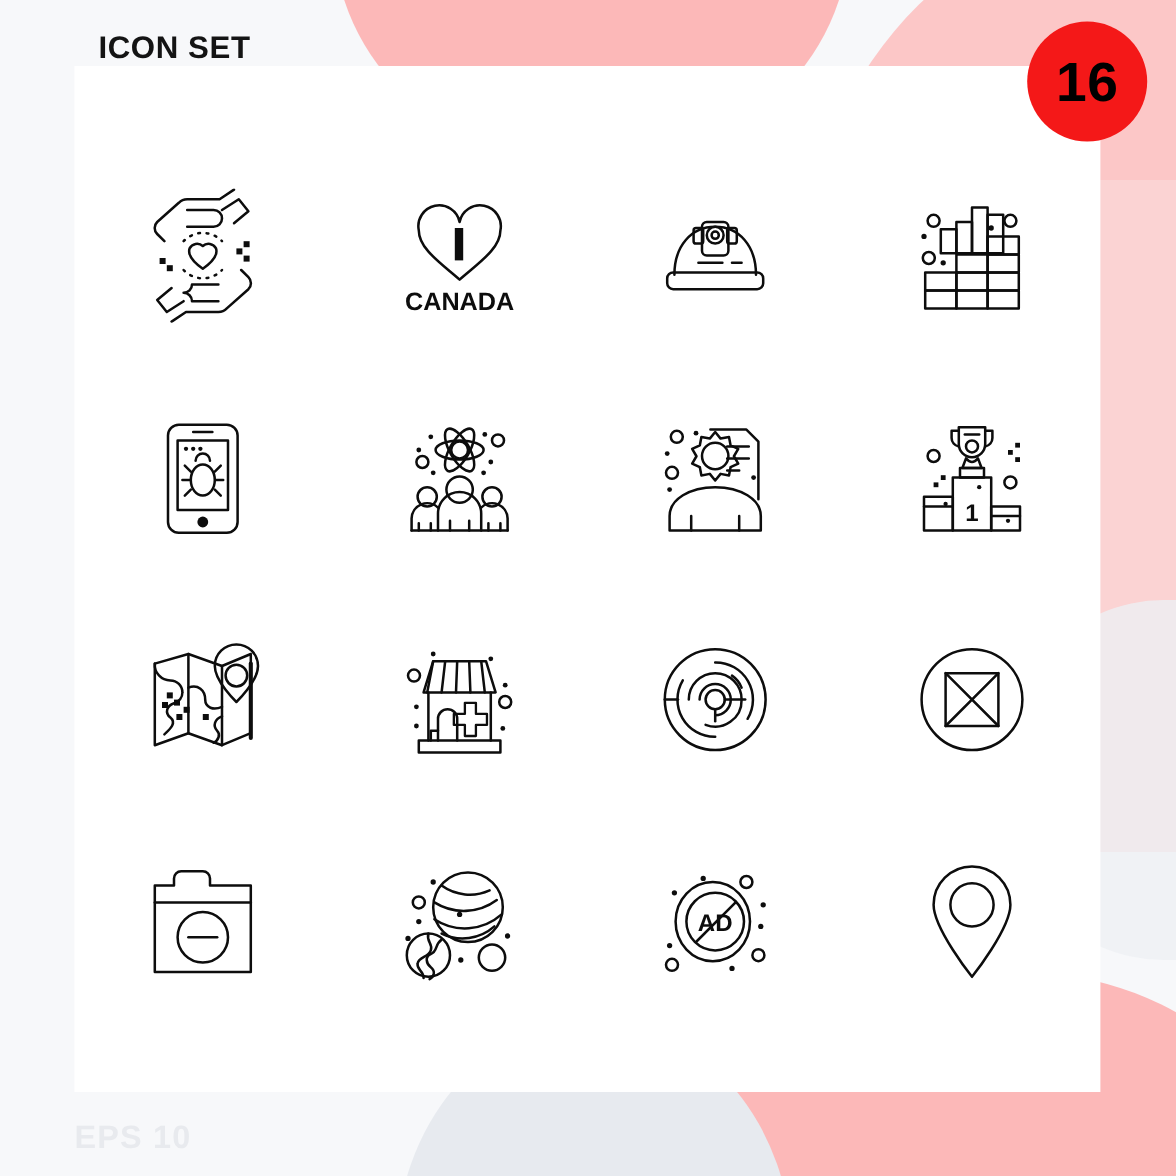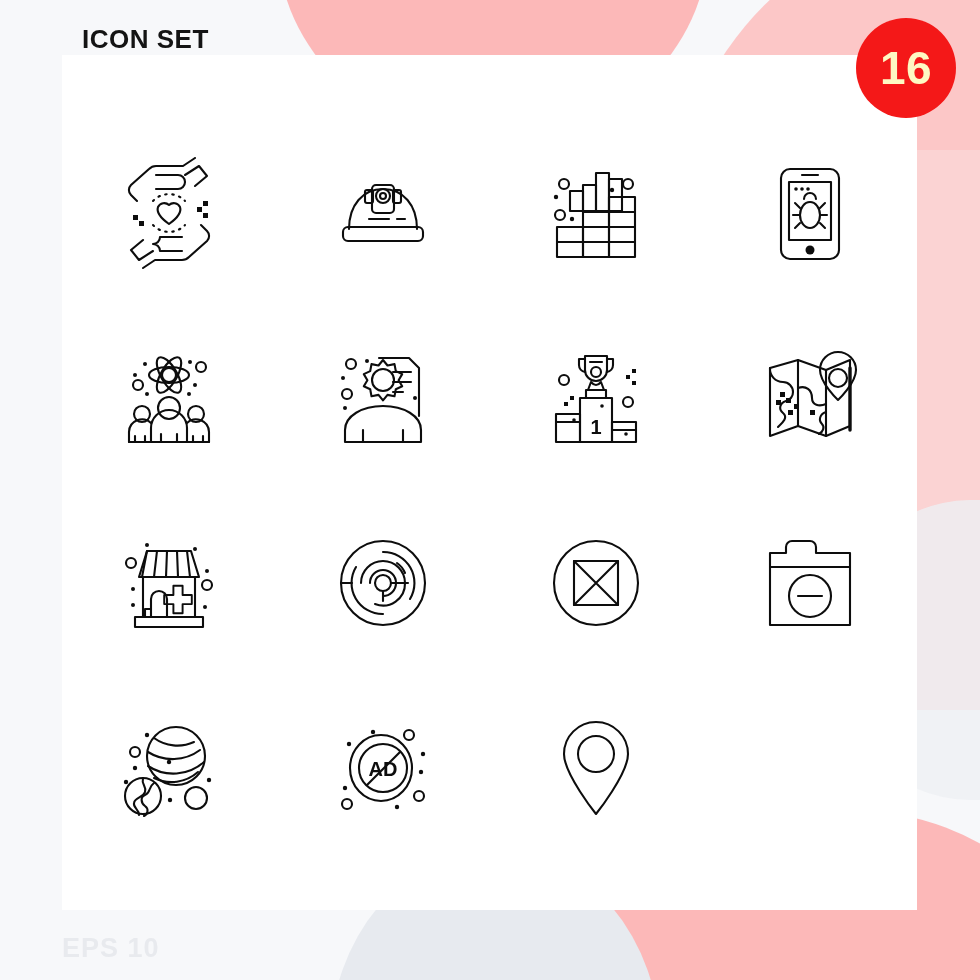--- a/index.html
+++ b/index.html
@@ -82,21 +82,21 @@
   .badge {
     position:absolute;
     right:24px; top:18px;
     width:100px; height:100px;
     border-radius:50%;
     background:#f41818;
     z-index:6;
     display:flex;
     align-items:center;
     justify-content:center;
-    color:#fef9c3;
+    color:#000000;
     font-size:46px;
     font-weight:700;
     letter-spacing:.5px;
   }
 
   .eps {
     position:absolute;
     left:62px; bottom:16px;
     z-index:5;
     font-size:27px;
@@ -163,20 +163,29 @@
       <g class="ico-f">
         <rect x="90" y="44" width="5" height="5"></rect>
         <rect x="84" y="50" width="5" height="5"></rect>
         <rect x="90" y="56" width="5" height="5"></rect>
         <rect x="20" y="58" width="5" height="5"></rect>
         <rect x="26" y="64" width="5" height="5"></rect>
       </g>
     </svg>
   </div>
 
+  <div class="cell">
+    <svg width="112" height="112" viewBox="0 0 112 112">
+      <g class="ico" stroke-width="3">
+        <path d="M56 76 C40 62 22 50 22 35 A17 17 0 0 1 56 28 A17 17 0 0 1 90 35 C90 50 72 62 56 76 Z"></path>
+      </g>
+      <rect class="ico-f" x="52" y="33" width="7" height="27"></rect>
+      <text class="ico-txt" x="56" y="101" font-size="21" text-anchor="middle">CANADA</text>
+    </svg>
+  </div>
 
   <div class="cell">
     <svg width="112" height="112" viewBox="0 0 112 112">
       <g class="ico">
         <path d="M22 72 C22 48 36 32 56 32 C76 32 90 48 90 72"></path>
         <rect x="16" y="70" width="80" height="14" rx="5"></rect>
         <path d="M42 62 h20 M70 62 h8"></path>
         <rect x="45" y="28" width="22" height="28" rx="4"></rect>
         <rect x="38" y="33" width="8" height="13" rx="2"></rect>
         <rect x="66" y="33" width="8" height="13" rx="2"></rect>

